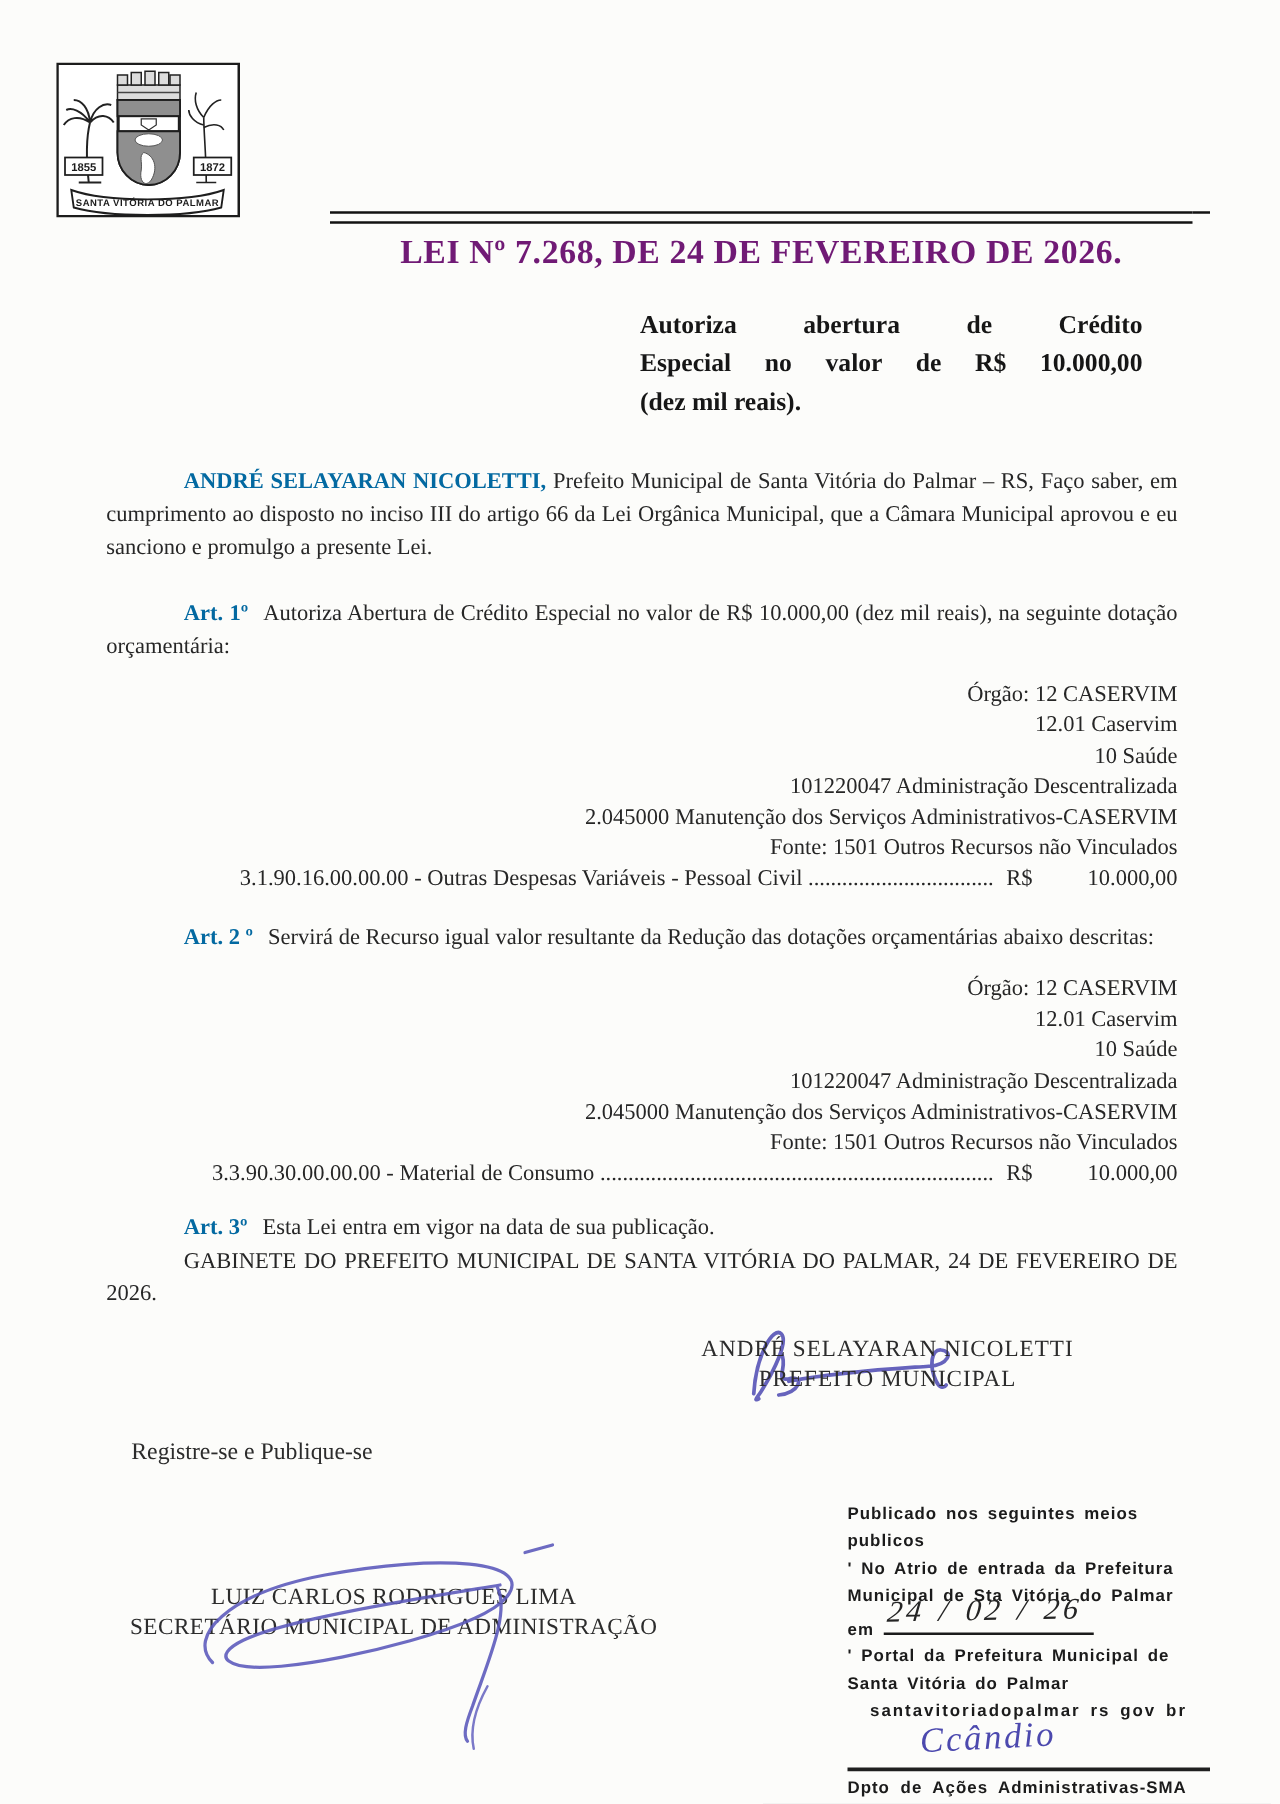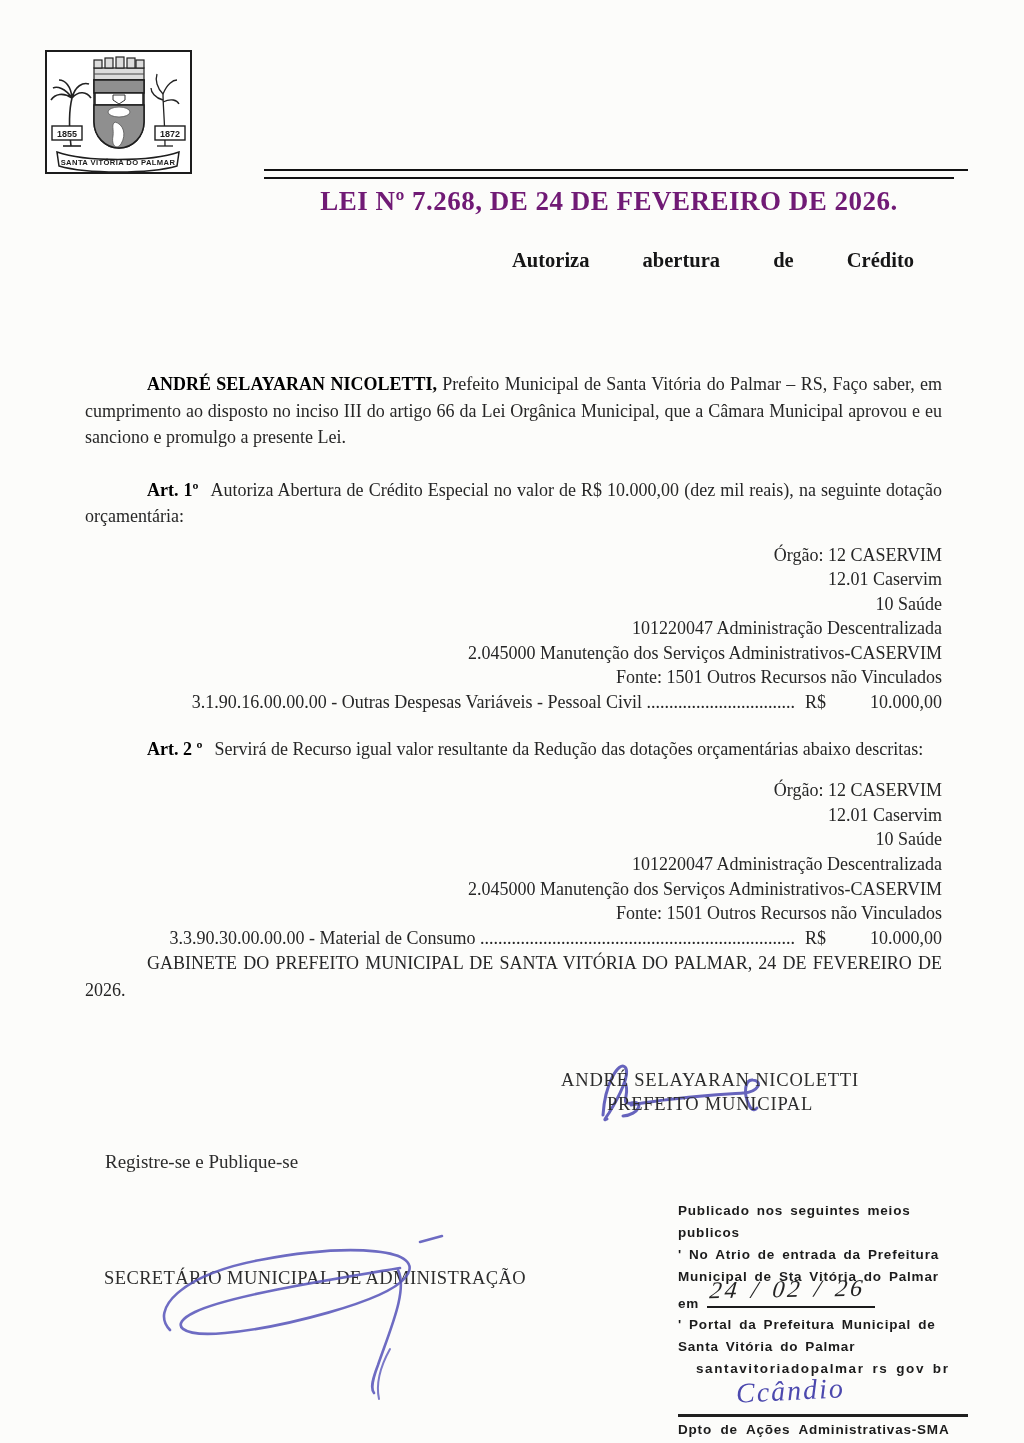--- a/index.html
+++ b/index.html
@@ -21,21 +21,21 @@
   .double-rule:after{content:"";position:absolute;right:-14px;top:-2.5px;width:14px;height:2.5px;background:#121212;}
   .law-title{position:absolute;left:264px;top:186px;width:690px;text-align:center;
     font-size:27px;font-weight:bold;letter-spacing:0.5px;color:#701a75;}
   
   .ementa{position:absolute;left:512px;top:245px;width:402px;
     font-size:20.5px;font-weight:bold;line-height:31px;color:#161616;}
   .ementa .jline{text-align:justify;text-align-last:justify;}
   
   .bodytext{position:absolute;left:85px;top:371px;width:857px;font-size:18px;line-height:26.5px;text-align:justify;}
   .bodytext p{margin:0;text-indent:62px;}
-  .bodytext .art-label{font-weight:bold;margin-right:12px;color:#000000;}
+  .bodytext .art-label{font-weight:bold;margin-right:12px;color:#0369a1;}
   .m-art1{margin-top:26px !important;}
   .m-block{margin-top:13px;}
   .m-art2{margin-top:21px !important;}
   .m-block2{margin-top:16px;}
   .m-art3{margin-top:18px !important;}
   .block{font-size:18px;line-height:24.6px;text-align:right;}
   .block div{white-space:nowrap;}
   .alloc .cur{margin-left:10px;}
   .alloc .amt{margin-left:44px;}
   
@@ -115,20 +115,22 @@
       </g>
     </svg>
   </div>
 
   <div class="double-rule"></div>
 
   <div class="law-title">LEI Nº 7.268, DE 24 DE FEVEREIRO DE 2026.</div>
 
   <div class="ementa">
     <div class="jline">Autoriza abertura de Crédito</div>
+    <div class="jline">Especial no valor de R$ 10.000,00</div>
+    <div>(dez mil reais).</div>
   </div>
 
   <div class="bodytext">
     <p><span class="art-label" style="margin-right:0">ANDRÉ SELAYARAN NICOLETTI,</span><span> Prefeito Municipal de Santa Vitória do Palmar – RS, Faço saber, em cumprimento ao disposto no inciso III do artigo 66 da Lei Orgânica Municipal, que a Câmara Municipal aprovou e eu sanciono e promulgo a presente Lei.</span></p>
 
     <p class="m-art1"><span class="art-label">Art. 1º</span><span>Autoriza Abertura de Crédito Especial no valor de  R$ 10.000,00 (dez mil reais), na seguinte dotação orçamentária:</span></p>
 
     <div class="block m-block">
       <div>Órgão: 12 CASERVIM</div>
       <div>12.01 Caservim</div>
@@ -144,38 +146,40 @@
     <div class="block m-block2">
       <div>Órgão: 12 CASERVIM</div>
       <div>12.01 Caservim</div>
       <div>10 Saúde</div>
       <div>101220047 Administração Descentralizada</div>
       <div>2.045000 Manutenção dos Serviços Administrativos-CASERVIM</div>
       <div>Fonte: 1501 Outros Recursos não Vinculados</div>
       <div class="alloc"><span>3.3.90.30.00.00.00 - Material de Consumo</span> <span>......................................................................</span><span class="cur">R$</span><span class="amt">10.000,00</span></div>
     </div>
 
+    <p class="m-art3"><span class="art-label">Art. 3º</span><span>Esta Lei entra em vigor na data de sua publicação.</span></p>
     <p>GABINETE DO PREFEITO MUNICIPAL DE SANTA VITÓRIA DO PALMAR, 24 DE FEVEREIRO DE 2026.</p>
   </div>
 
   <svg class="sig-svg" style="left:575px;top:1053px" width="200" height="80" viewBox="0 0 200 80">
     <g fill="none" stroke="#5653b6" stroke-width="3" stroke-linecap="round" opacity="0.9">
       <path d="M 28 62 C 30 30 44 8 50 14 C 56 20 44 44 34 60 C 30 66 28 68 32 66"></path>
       <path d="M 50 30 C 56 40 44 52 56 50 C 70 47 64 62 48 63"></path>
       <path d="M 56 52 C 100 44 140 42 168 40 C 184 39 188 28 178 27 C 170 26 168 40 174 52 C 176 57 180 58 182 55"></path>
     </g>
   </svg>
   <div class="mayor-block">
     <div>ANDRÉ SELAYARAN NICOLETTI</div>
     <div>PREFEITO MUNICIPAL</div>
   </div>
 
   <div class="register">Registre-se e Publique-se</div>
 
   <div class="secretary-block">
+    <div>LUIZ CARLOS RODRIGUES LIMA</div>
     <div>SECRETÁRIO MUNICIPAL DE ADMINISTRAÇÃO</div>
   </div>
   <svg class="sig-svg" style="left:140px;top:1230px" width="340" height="172" viewBox="0 0 340 172">
     <g fill="none" stroke="#5a58bb" stroke-width="2.6" stroke-linecap="round" opacity="0.88">
       <path d="M 30 100 C 10 80 40 45 120 30 C 210 13 290 18 265 48 C 245 72 140 98 85 103 C 40 107 28 95 55 82 C 90 65 200 48 260 38"></path>
       <path d="M 258 40 C 268 60 250 100 238 135 C 233 148 230 158 234 163"></path>
       <path d="M 280 12 L 302 6"></path>
     </g>
   </svg>
   <svg class="sig-svg" style="left:360px;top:1345px" width="40" height="60" viewBox="0 0 40 60">

